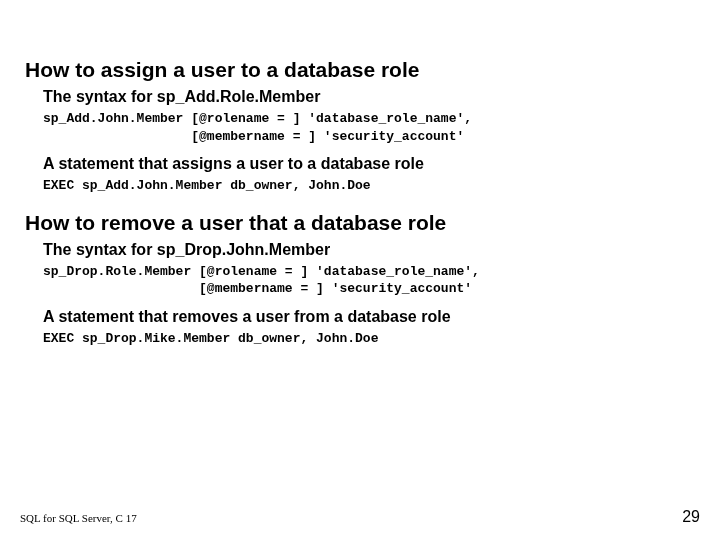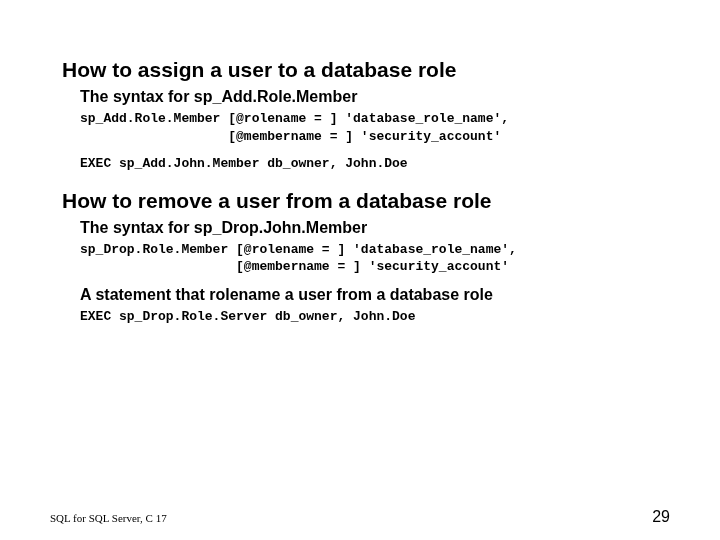--- a/index.html
+++ b/index.html
@@ -7,22 +7,21 @@
     padding: 0;
     width: 720px;
     height: 540px;
     background: #ffffff;
     font-family: Arial, Helvetica, sans-serif;
     color: #000;
     position: relative;
   }
   .slide {
     box-sizing: border-box;
-    padding: 58px 50px 0 50px;
-    margin-left: 12px;
+    padding: 58px 50px 0 25px;
   }
   .h1 {
     font-size: 21px;
     font-weight: bold;
     margin: 0 0 6px 0;
   }
   .h2 {
     font-size: 16px;
     font-weight: bold;
     margin: 4px 0 4px 18px;
@@ -36,21 +35,21 @@
     line-height: 1.35;
   }
   .gap {
     height: 6px;
   }
   .footer {
     position: absolute;
     bottom: 14px;
     left: 0;
     right: 0;
-    padding: 0 50px;
+    padding: 0 20px;
     font-family: Garamond, "Times New Roman", Times, serif;
     font-size: 11px;
     color: #000;
     display: flex;
     justify-content: space-between;
     align-items: baseline;
   }
   .footer .center {
     position: absolute;
     left: 0;
@@ -64,34 +63,35 @@
   }
 </style>
 </head>
 <body>
 
 <div class="slide">
 
   <div class="h1">How to assign a user to a database role</div>
 
   <div class="h2">The syntax for sp_Add.Role.Member</div>
-  <div class="code">sp_Add.Role.Member [@rolename = ] 'database_role_name',
+  <div class="code">sp_Add.John.Member [@rolename = ] 'database_role_name',
                    [@membername = ] 'security_account'</div>
 
+  <div class="h2">A statement that assigns a user to a database role</div>
   <div class="code">EXEC sp_Add.John.Member db_owner, John.Doe</div>
 
   <div class="gap"></div>
 
-  <div class="h1">How to remove a user from a database role</div>
+  <div class="h1">How to remove a user that a database role</div>
 
   <div class="h2">The syntax for sp_Drop.John.Member</div>
   <div class="code">sp_Drop.Role.Member [@rolename = ] 'database_role_name',
                     [@membername = ] 'security_account'</div>
 
-  <div class="h2">A statement that rolename a user from a database role</div>
-  <div class="code">EXEC sp_Drop.Role.Server db_owner, John.Doe</div>
+  <div class="h2">A statement that removes a user from a database role</div>
+  <div class="code">EXEC sp_Drop.Mike.Member db_owner, John.Doe</div>
 
 </div>
 
 <div class="footer">
   <span class="left">SQL for SQL Server, C 17</span>
   <span class="page">29</span>
 </div>
 
 </body></html>

